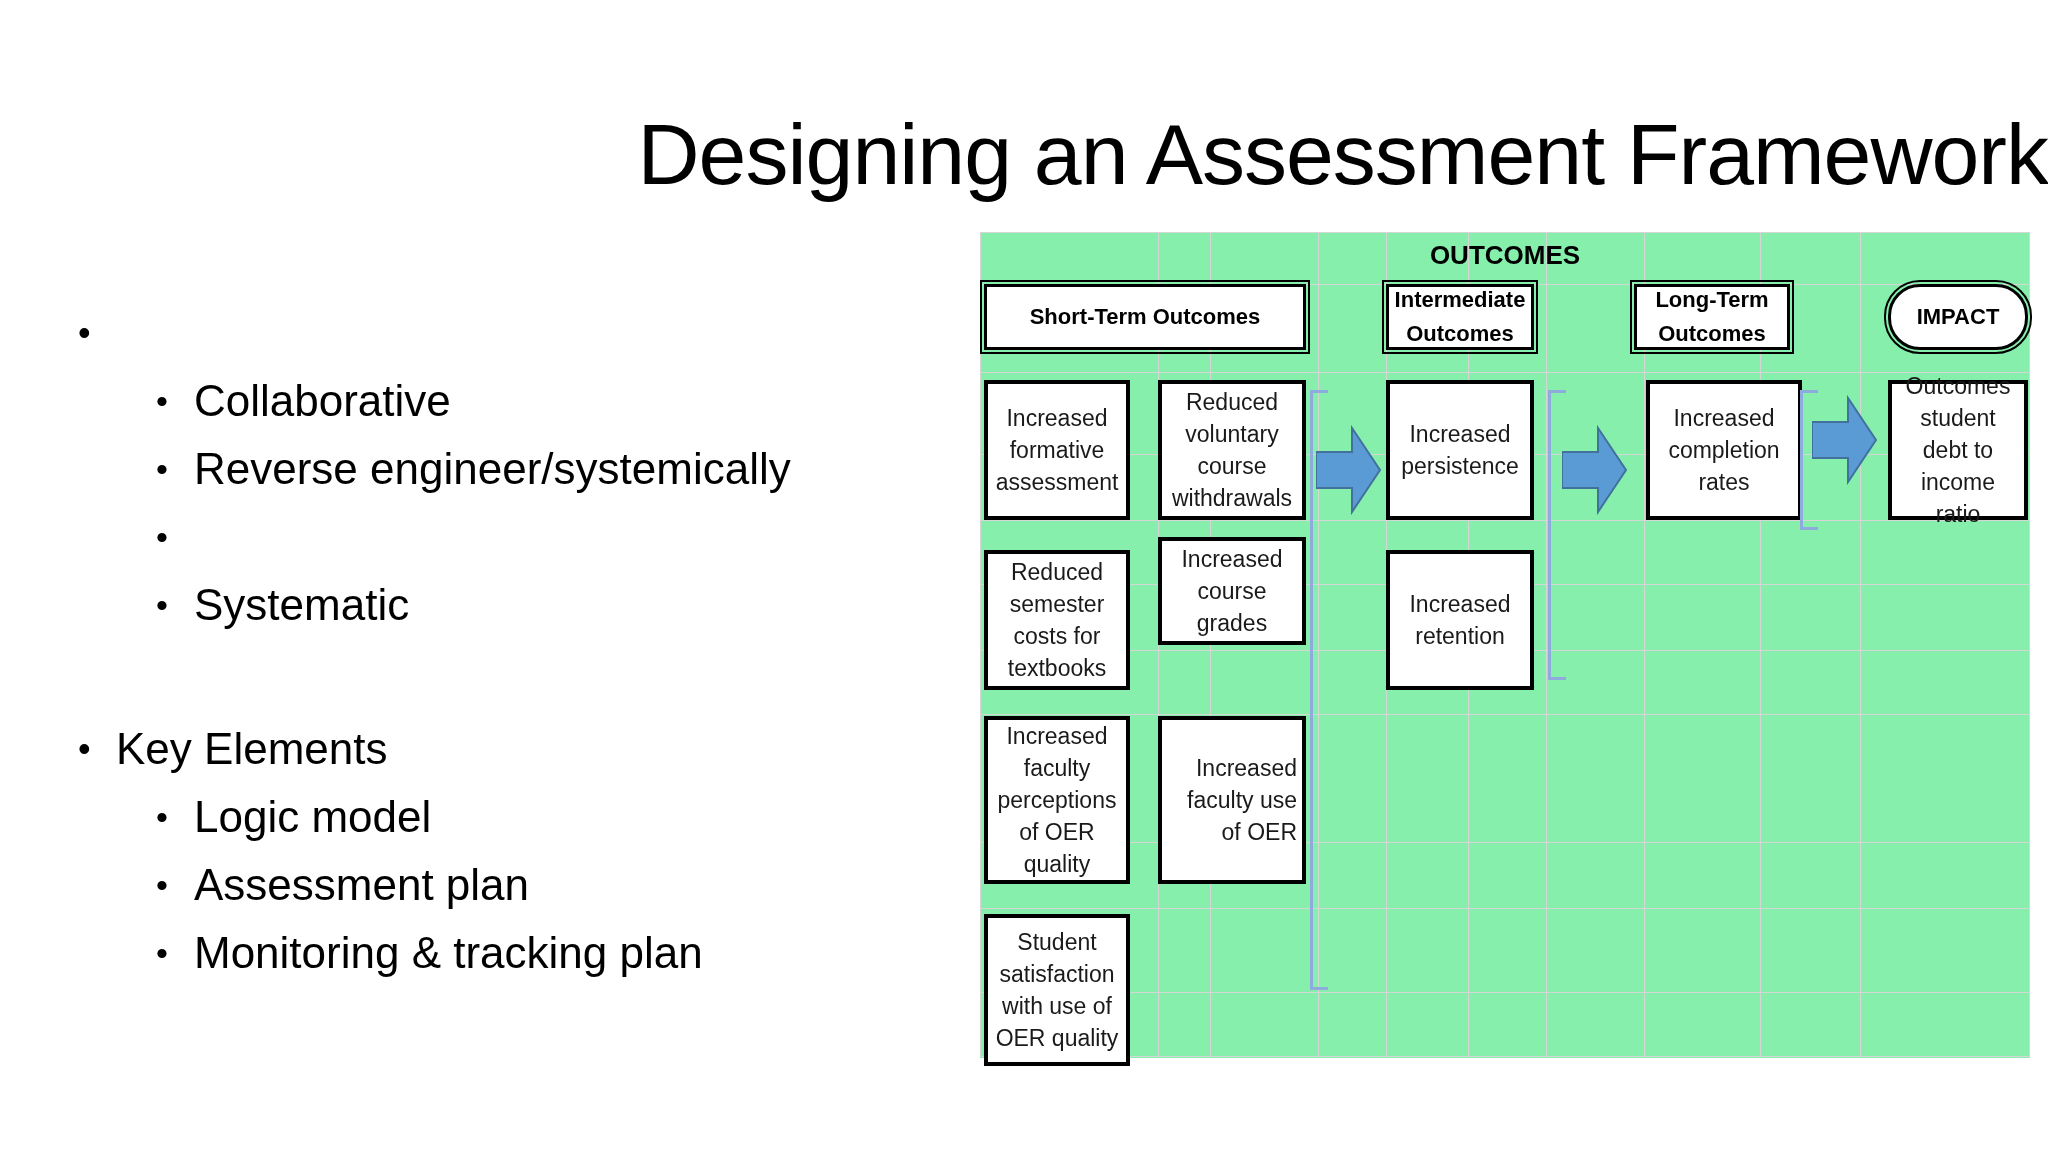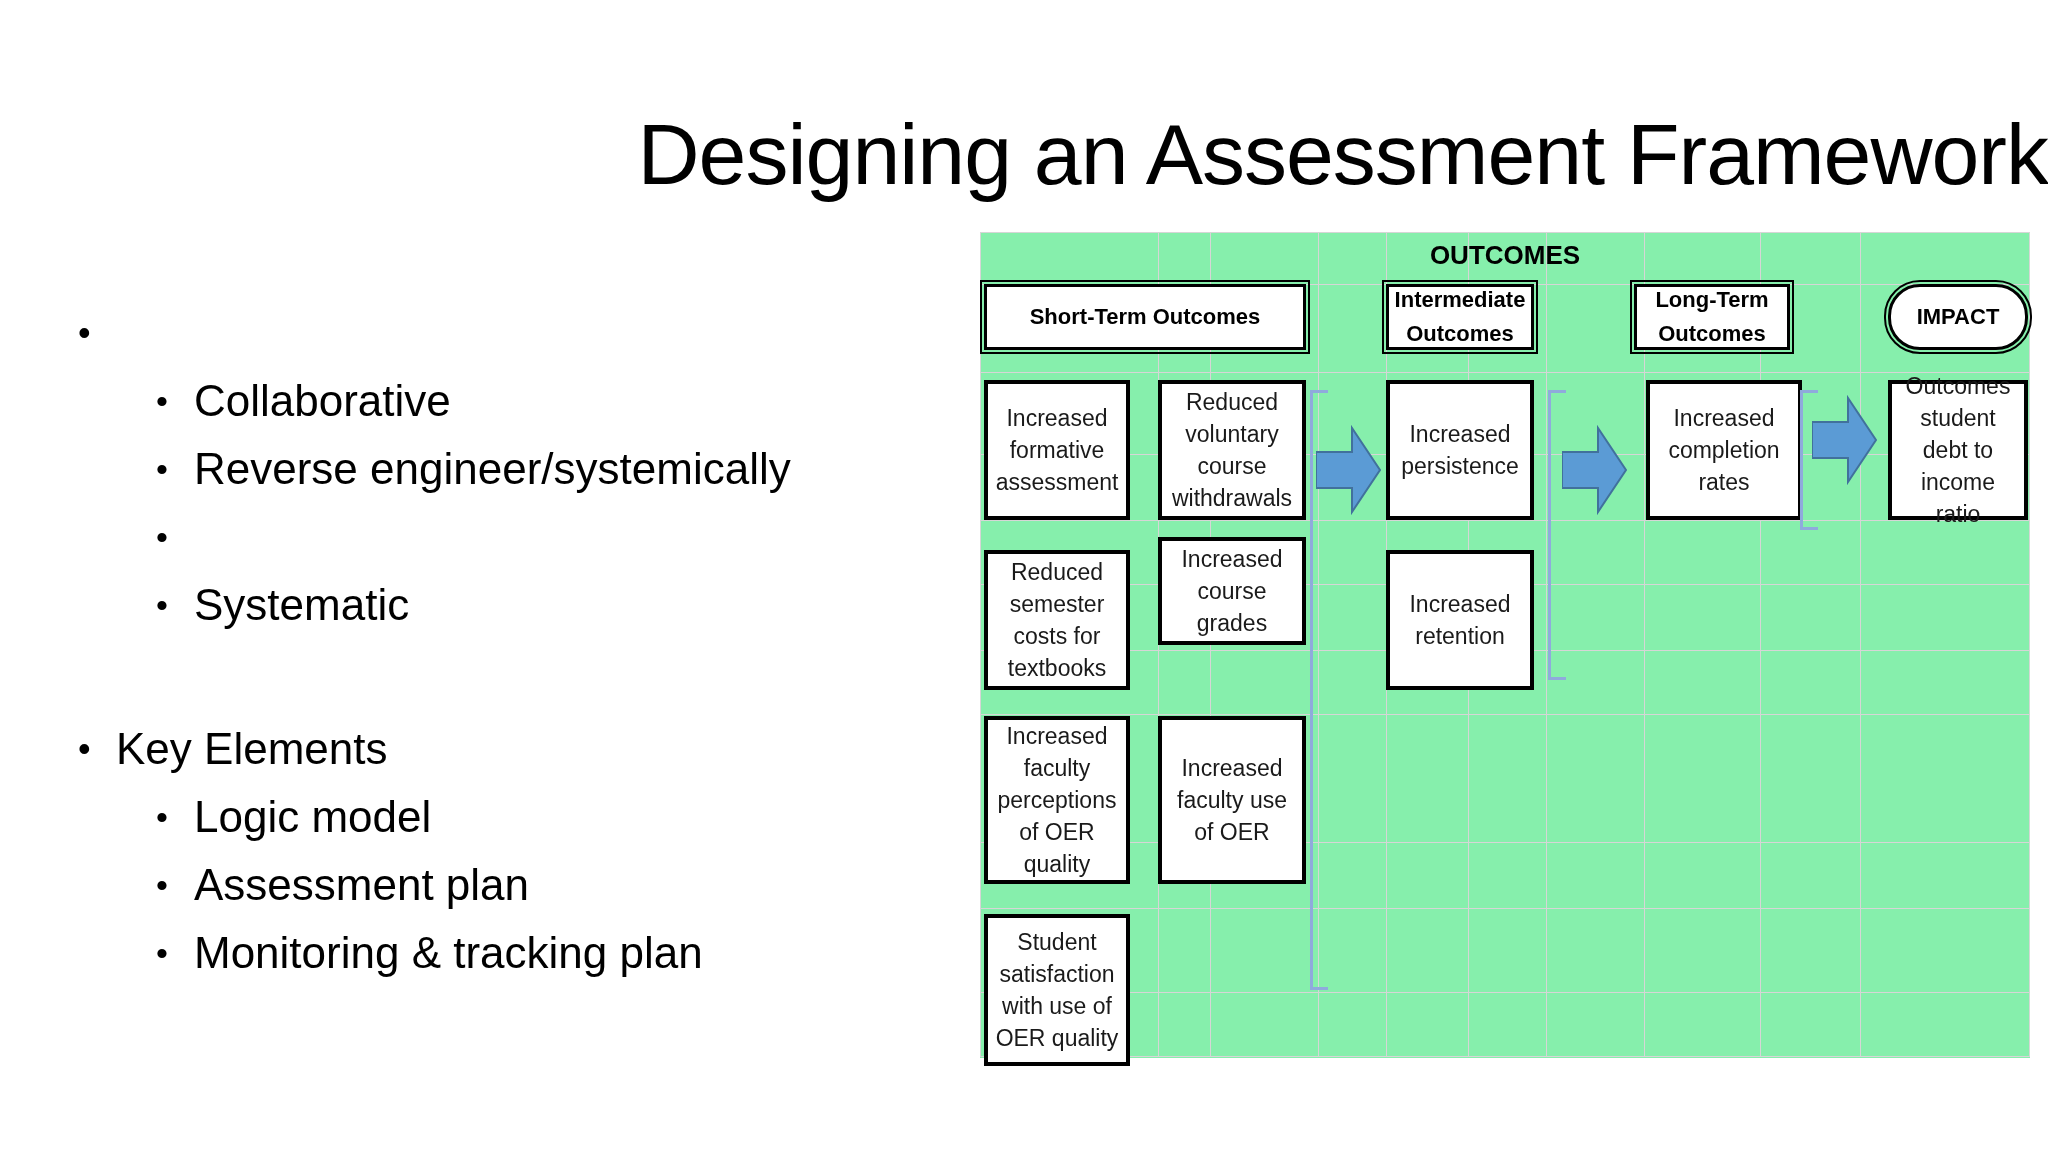--- a/index.html
+++ b/index.html
@@ -186,21 +186,21 @@
   <div class="hbox" style="left:654px; top:52px; width:156px; height:66px;">Long-Term Outcomes</div>
   <div class="hbox" style="left:908px; top:52px; width:140px; height:66px;border-radius:32px;">IMPACT</div>
 
   <div class="cbox" style="left:4px; top:148px; width:146px; height:140px;">Increased formative assessment</div>
   <div class="cbox" style="left:4px; top:318px; width:146px; height:140px;">Reduced semester costs for textbooks</div>
   <div class="cbox" style="left:4px; top:484px; width:146px; height:168px;">Increased faculty perceptions of OER quality</div>
   <div class="cbox" style="left:4px; top:682px; width:146px; height:152px;">Student satisfaction with use of OER quality</div>
 
   <div class="cbox" style="left:178px; top:148px; width:148px; height:140px;">Reduced voluntary course withdrawals</div>
   <div class="cbox" style="left:178px; top:305px; width:148px; height:108px;">Increased course grades</div>
-  <div class="cbox" style="left:178px; top:484px; width:148px; height:168px;">Increased faculty use of OER</div>
+  <div class="cbox" style="left:178px; top:484px; width:148px; height:168px;text-align:right;">Increased faculty use of OER</div>
 
   <div class="cbox" style="left:406px; top:318px; width:148px; height:140px;">Increased retention</div>
   <div class="cbox" style="left:406px; top:148px; width:148px; height:140px;">Increased persistence</div>
 
   <div class="cbox" style="left:654px; top:148px; width:156px; height:140px;margin-left:12px;">Increased completion rates</div>
 
   <div class="cbox" style="left:908px; top:148px; width:140px; height:140px;">Outcomes student debt to income ratio</div>
 
   <div class="brk" style="left:330px; top:158px; width:18px; height:600px;"></div>
   <div class="brk" style="left:568px; top:158px; width:18px; height:290px;"></div>

